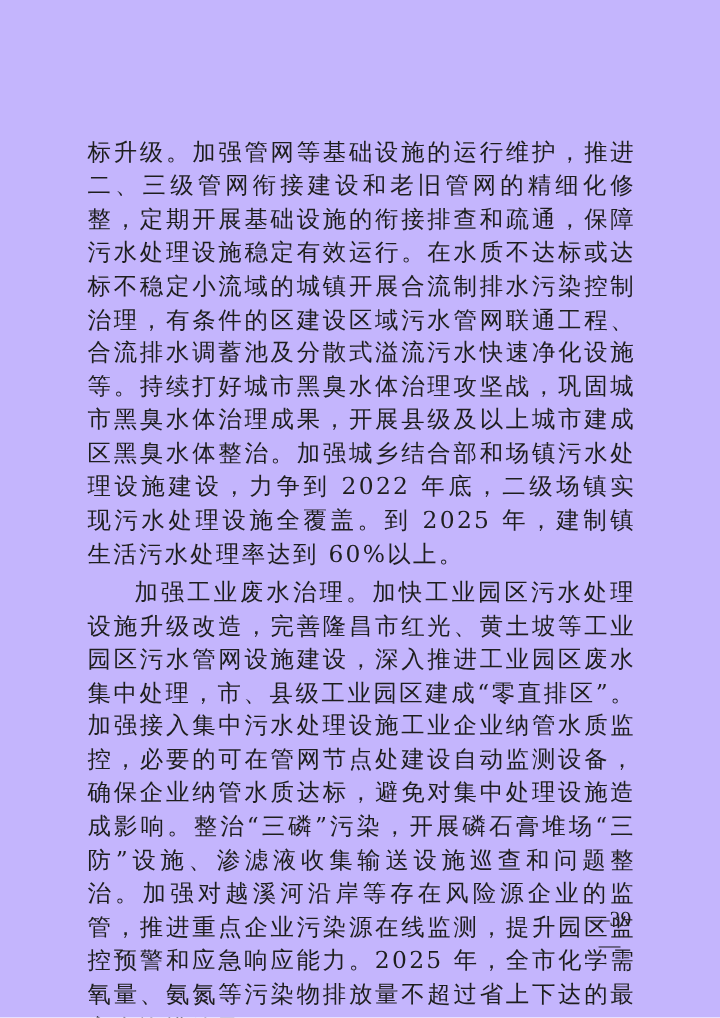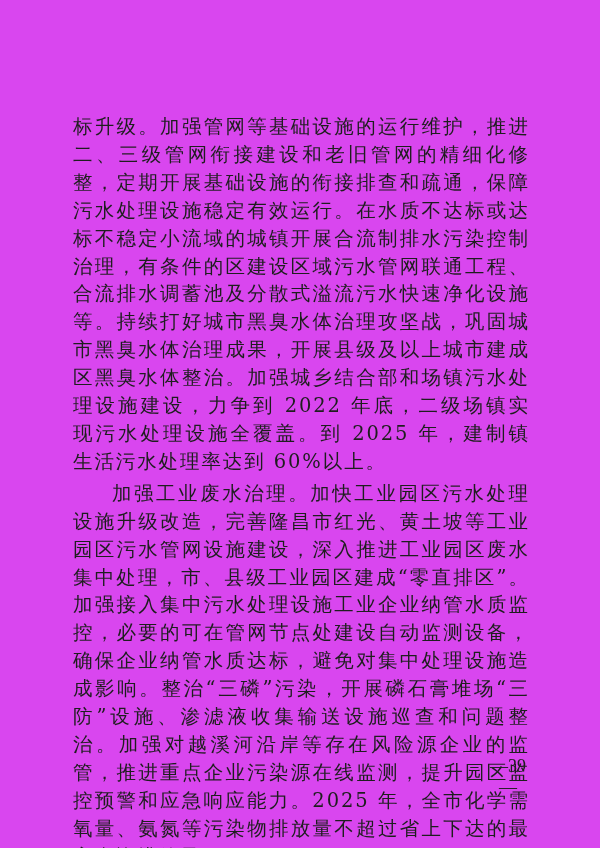--- a/index.html
+++ b/index.html
@@ -1,18 +1,18 @@
 <!DOCTYPE html>
 <html><head>
 <meta charset="utf-8">
 <style>
   html, body { margin: 0; padding: 0; background: #ffffff; }
   body { width: 600px; height: 848px; position: relative; overflow: hidden; }
   .page {
-    position: absolute; left: 0; top: 0; width: 600px; height: 848px; background: #d946ef;
+    position: absolute; left: 0; top: 0; width: 600px; height: 848px; background: #c4b5fd;
   }
   .body-text {
     position: absolute; left: 73px; top: 113px; width: 457px;
     font-family: "DejaVu Serif", "Liberation Serif", serif;
     font-size: 19.5px; line-height: 27.9px; color: #1e1e1e;
     text-align: justify; text-justify: inter-character;
     letter-spacing: 1.9px;
   }
   .body-text p { margin: 0; }
   .body-text p.indent { text-indent: 2em; }

